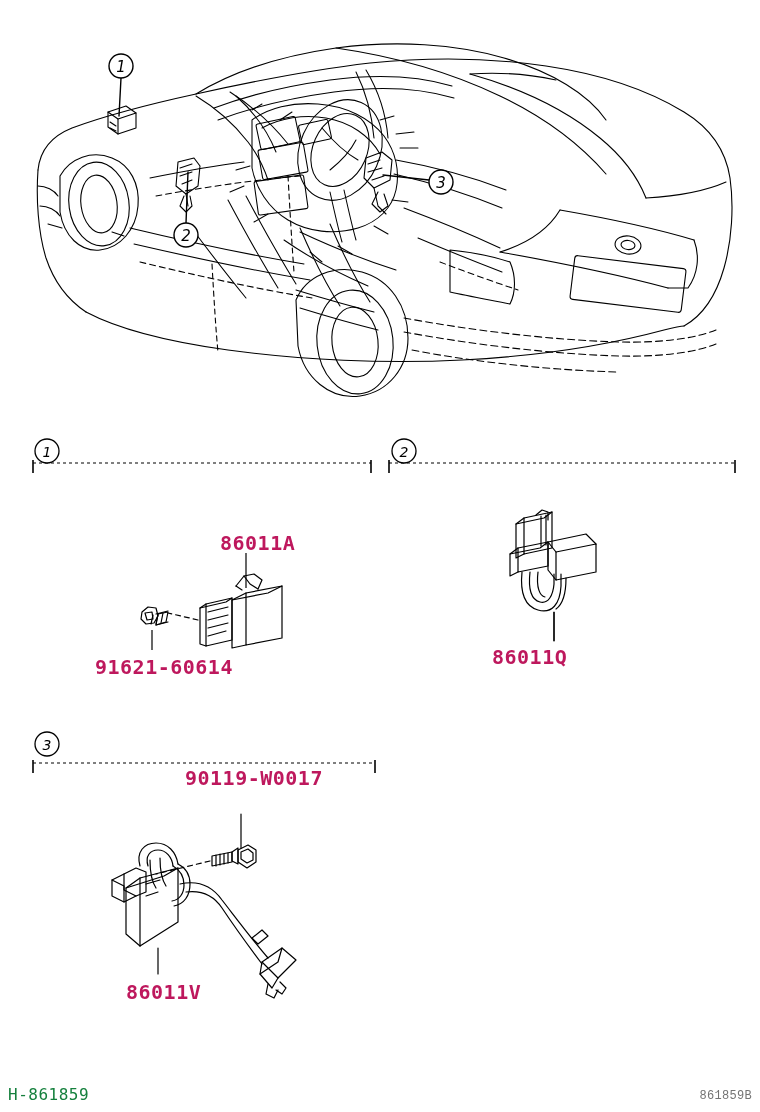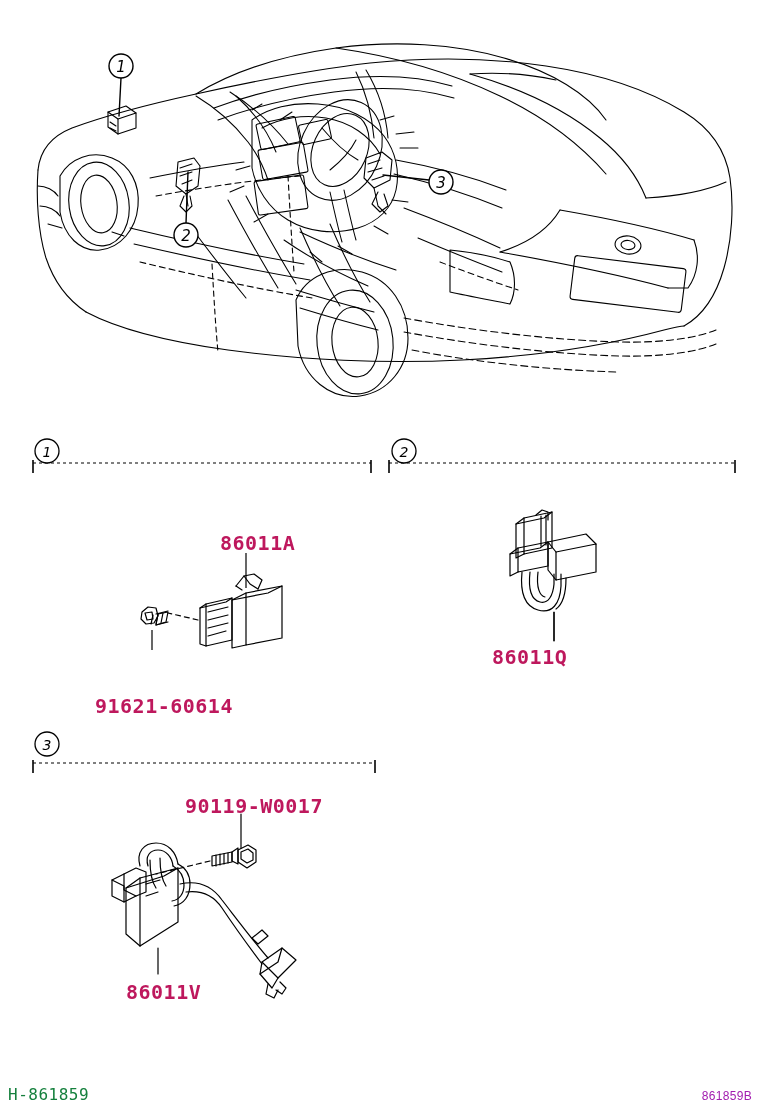--- a/index.html
+++ b/index.html
@@ -49,24 +49,24 @@
     top: 1085px;
     font-family: "DejaVu Sans Mono", monospace;
     font-size: 16px;
     letter-spacing: 0.5px;
     color: #15803d;
   }
   .footer-right {
     position: absolute;
     right: 8px;
     top: 1089px;
-    font-family: Liberation Sans, sans-serif;
+    font-family: Liberation Mono, monospace;
     font-size: 12px;
     letter-spacing: 0.3px;
-    color: #a21caf;
+    color: #737373;
   }
   .callout-num {
     font-family: "DejaVu Sans", sans-serif;
     font-size: 15px;
     font-style: italic;
   }
   .sec-num {
     font-family: "DejaVu Sans", sans-serif;
     font-size: 14px;
     font-style: italic;
@@ -393,23 +393,23 @@
           </g>
 
         </g>
       </g>
     </svg>
 
   </div>
 
   <div>
     <div class="part-label" style="left:220px; top:531px;">86011A</div>
-    <div class="part-label" style="left:95px; top:655px;margin-top:39px;">91621-60614</div>
+    <div class="part-label" style="left:95px; top:655px;">91621-60614</div>
     <div class="part-label" style="left:492px; top:645px;">86011Q</div>
-    <div class="part-label" style="left:185px; top:794px;">90119-W0017</div>
+    <div class="part-label" style="left:185px; top:766px;">90119-W0017</div>
     <div class="part-label" style="left:126px; top:980px;text-align:center;">86011V</div>
   </div>
 
   <svg style="position:absolute; left:0; top:0; width:760px; height:1112px; pointer-events:none;">
     <g stroke="#000" stroke-width="1.2" fill="none">
       <line x1="246" y1="553" x2="246" y2="588"></line>
       <line x1="152" y1="630" x2="152" y2="650"></line>
       <line x1="554" y1="612" x2="554" y2="641"></line>
     </g>
   </svg>

